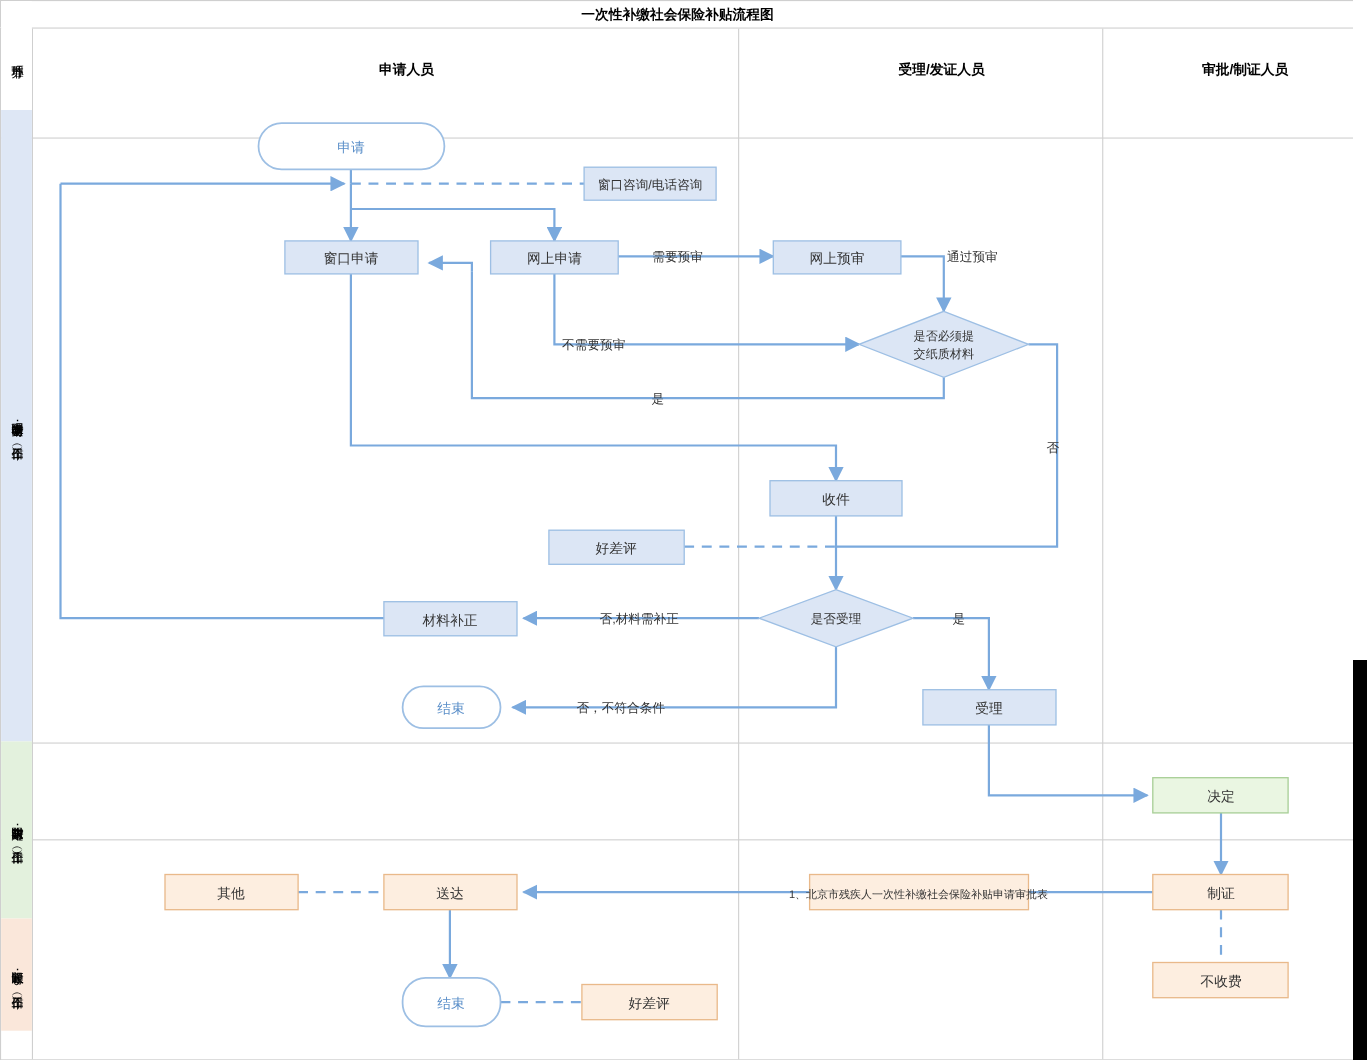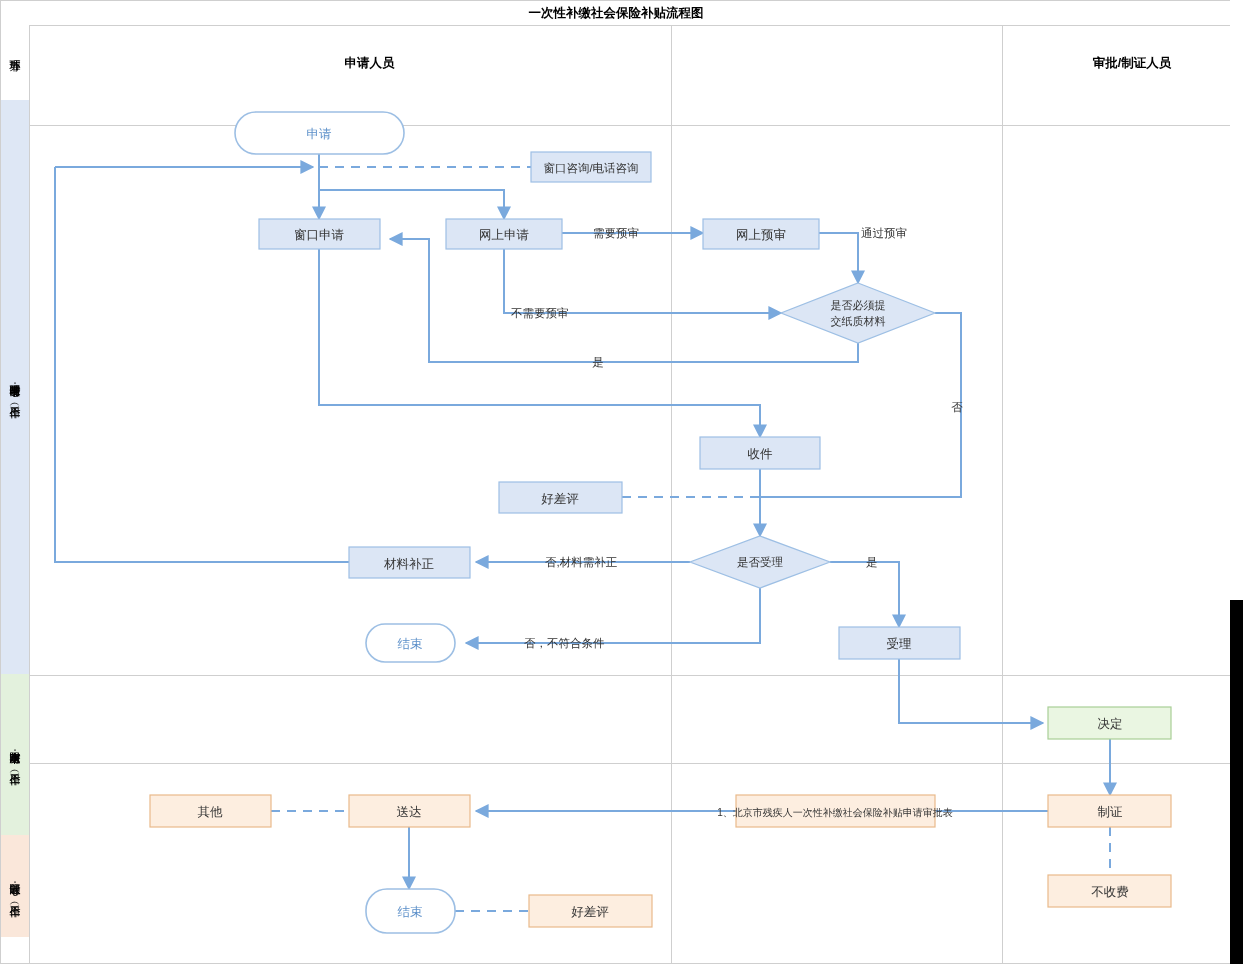--- a/index.html
+++ b/index.html
@@ -96,20 +96,23 @@
   <div class="stagecell stage-2">
     <span class="vtxt">审查与决定时限：7（个工作日）</span>
   </div>
   <div class="stagecell stage-3">
     <span class="vtxt">颁证时限：0（个工作日）</span>
   </div>
 
   <div class="colhead" style="left:29px;width:641px;">
     <span>申请人员</span>
   </div>
+  <div class="colhead" style="left:671px;width:330px;">
+    <span>受理/发证人员</span>
+  </div>
   <div class="colhead" style="left:998px;width:228px;">
     <span>审批/制证人员</span>
   </div>
 
   <svg id="diagram" viewBox="0 0 1243 964">
     <defs>
       <marker id="arrow" viewBox="0 0 10 10" refX="9" refY="5" markerWidth="7" markerHeight="7" orient="auto-start-reverse">
         <path d="M 0 0 L 10 5 L 0 10 z" fill="#7aa9dd"></path>
       </marker>
     </defs>

